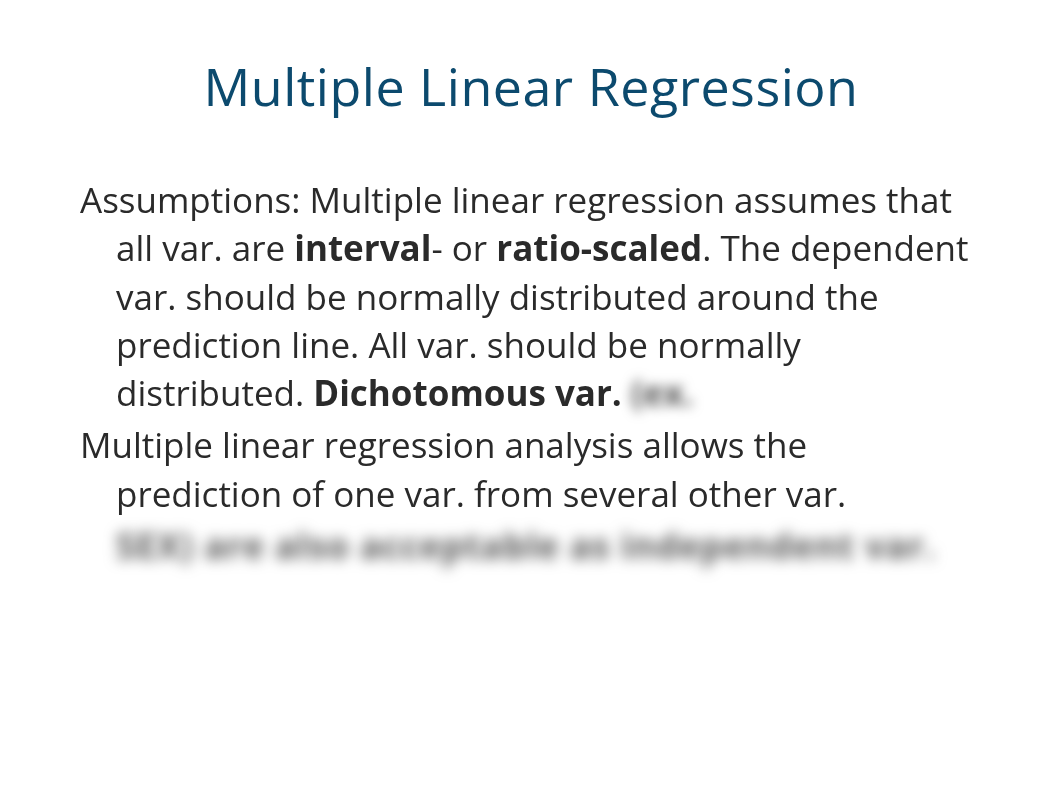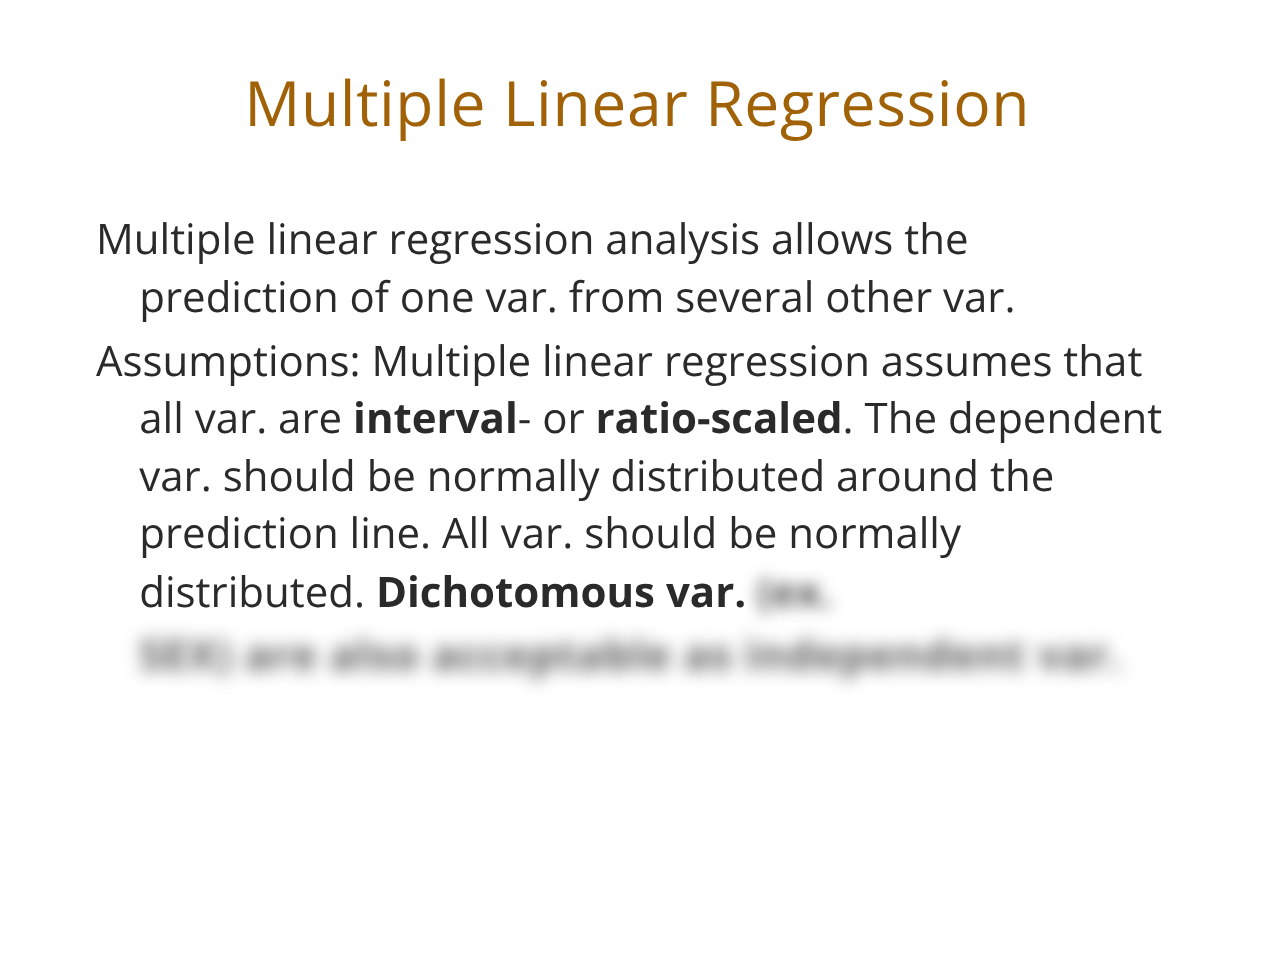--- a/index.html
+++ b/index.html
@@ -14,21 +14,21 @@
       font-family: 'Segoe UI', 'Open Sans', 'Helvetica Neue', Arial, sans-serif;
       color: #2a2a2a;
       padding: 50px 70px 40px 70px;
       overflow: hidden;
     }
     .slide-title {
       font-size: 52px;
       font-weight: 400;
       text-align: center;
       margin-bottom: 55px;
-      color: #a16207;
+      color: #0c4a6e;
       letter-spacing: 0.5px;
     }
     .body-content {
       font-size: 35px;
       line-height: 1.38;
       color: #2a2a2a;
       padding-left: 10px;
       padding-right: 10px;
     }
     .para {
@@ -53,18 +53,18 @@
       margin-top: 4px;
       letter-spacing: 1px;
     }
   </style>
 </head>
 <body>
 
 <h1 class="slide-title">Multiple Linear Regression</h1>
 
 <div class="body-content">
-  <p class="para">Multiple linear regression analysis allows the prediction of one var. from several other var.</p>
   <p class="para">
     <span>Assumptions: Multiple linear regression assumes that all var. are </span><span class="bold">interval</span><span>- or </span><span class="bold">ratio-scaled</span><span>. The dependent var. should be normally distributed around the prediction line. All var. should be normally distributed. </span><span class="bold">Dichotomous var.</span><span class="blurred-inline"> (ex.</span>
   </p>
+  <p class="para">Multiple linear regression analysis allows the prediction of one var. from several other var.</p>
   <p class="blurred-line">SEX) are also acceptable as independent var.</p>
 </div>
 
 </body></html>

